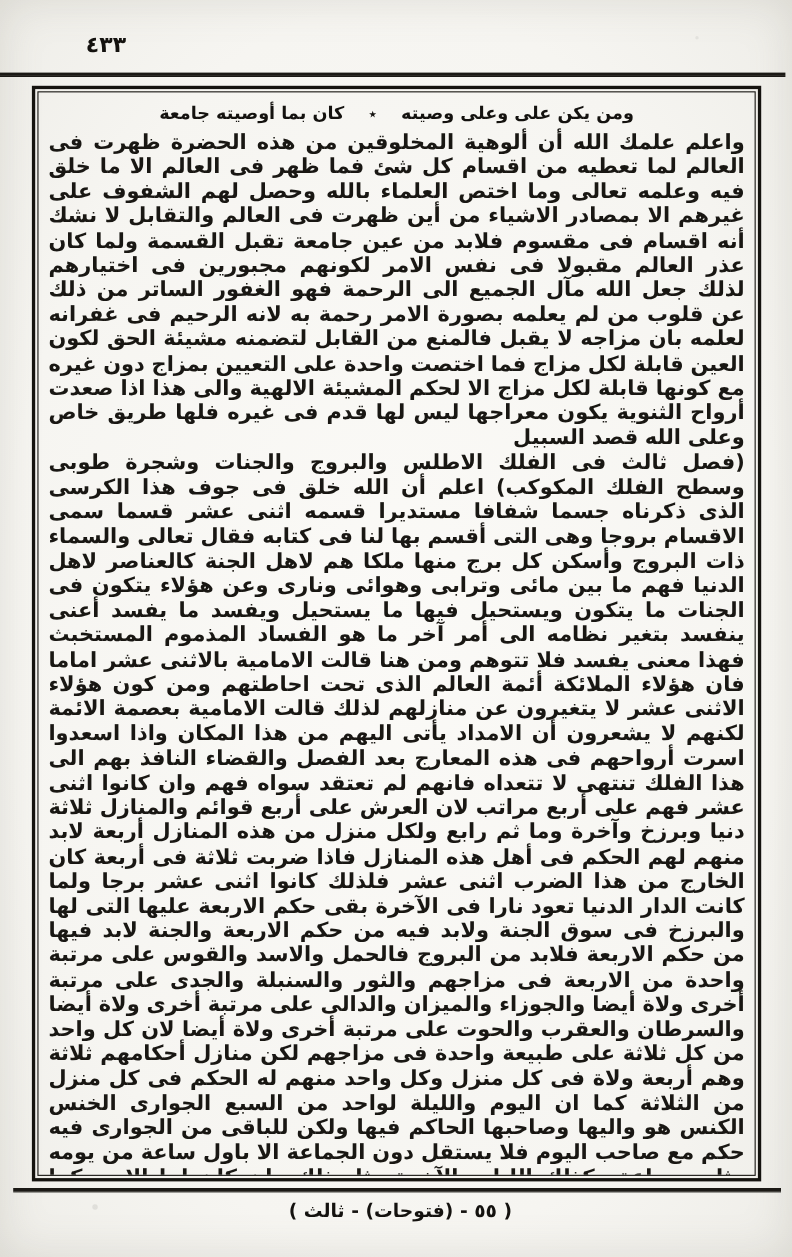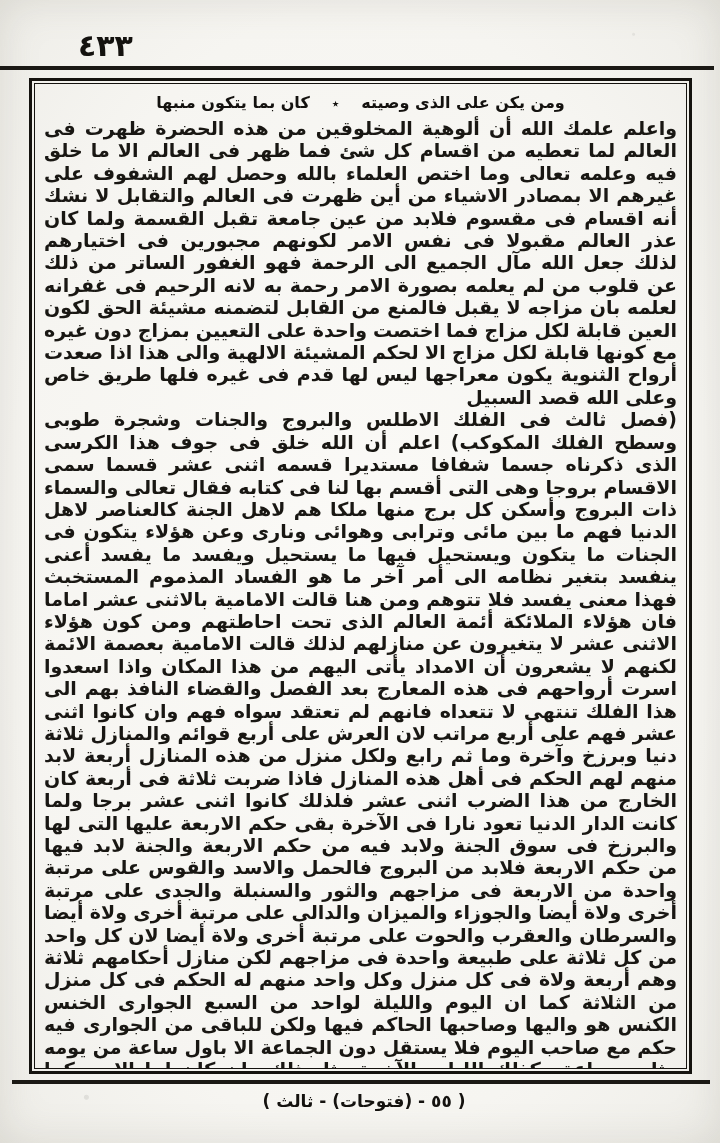--- a/index.html
+++ b/index.html
@@ -15,21 +15,21 @@
       radial-gradient(ellipse at 50% 50%, #fbfaf7 0%, #f6f5f1 70%, #eeede8 100%);
     color: #171512;
     font-family: "DejaVu Sans", sans-serif;
     overflow: hidden;
     box-shadow: inset 0 0 40px rgba(120,115,100,.18);
   }
   .page-number {
     position: absolute;
     top: 28px;
     left: 78px;
-    font-size: 30px;
+    font-size: 20px;
     font-weight: bold;
     letter-spacing: 1px;
     color: #14120f;
   }
   .top-rule {
     position: absolute;
     top: 66px;
     left: 0;
     width: 714px;
     height: 4px;
@@ -101,21 +101,21 @@
 <div class="page">
 
   <div class="page-number">٤٣٣</div>
 
   <div class="top-rule"></div>
 
   <div class="frame">
     <div class="frame-inner">
 
       <div class="verse">
-        <span>ومن يكن على الذى وصيته</span><span class="sep">٭</span><span>كان بما يتكون منبها</span>
+        <span>ومن يكن على وعلى وصيته</span><span class="sep">٭</span><span>كان بما أوصيته جامعة</span>
       </div>
 
       <div class="body-text">
         <div class="para">واعلم علمك الله أن ألوهية المخلوقين من هذه الحضرة ظهرت فى العالم لما تعطيه من اقسام كل شئ فما ظهر فى العالم الا ما خلق فيه وعلمه تعالى وما اختص العلماء بالله وحصل لهم الشفوف على غيرهم الا بمصادر الاشياء من أين ظهرت فى العالم والتقابل لا نشك أنه اقسام فى مقسوم فلابد من عين جامعة تقبل القسمة ولما كان عذر العالم مقبولا فى نفس الامر لكونهم مجبورين فى اختيارهم لذلك جعل الله مآل الجميع الى الرحمة فهو الغفور الساتر من ذلك عن قلوب من لم يعلمه بصورة الامر رحمة به لانه الرحيم فى غفرانه لعلمه بان مزاجه لا يقبل فالمنع من القابل لتضمنه مشيئة الحق لكون العين قابلة لكل مزاج فما اختصت واحدة على التعيين بمزاج دون غيره مع كونها قابلة لكل مزاج الا لحكم المشيئة الالهية والى هذا اذا صعدت أرواح الثنوية يكون معراجها ليس لها قدم فى غيره فلها طريق خاص وعلى الله قصد السبيل</div>
         <div class="para">
           <span class="fasl">(فصل ثالث فى الفلك الاطلس والبروج والجنات وشجرة طوبى وسطح الفلك المكوكب)</span>
           <span>اعلم أن الله خلق فى جوف هذا الكرسى الذى ذكرناه جسما شفافا مستديرا قسمه اثنى عشر قسما سمى الاقسام بروجا وهى التى أقسم بها لنا فى كتابه فقال تعالى والسماء ذات البروج وأسكن كل برج منها ملكا هم لاهل الجنة كالعناصر لاهل الدنيا فهم ما بين مائى وترابى وهوائى ونارى وعن هؤلاء يتكون فى الجنات ما يتكون ويستحيل فيها ما يستحيل ويفسد ما يفسد أعنى ينفسد بتغير نظامه الى أمر آخر ما هو الفساد المذموم المستخبث فهذا معنى يفسد فلا تتوهم ومن هنا قالت الامامية بالاثنى عشر اماما فان هؤلاء الملائكة أئمة العالم الذى تحت احاطتهم ومن كون هؤلاء الاثنى عشر لا يتغيرون عن منازلهم لذلك قالت الامامية بعصمة الائمة لكنهم لا يشعرون أن الامداد يأتى اليهم من هذا المكان واذا اسعدوا اسرت أرواحهم فى هذه المعارج بعد الفصل والقضاء النافذ بهم الى هذا الفلك تنتهى لا تتعداه فانهم لم تعتقد سواه فهم وان كانوا اثنى عشر فهم على أربع مراتب لان العرش على أربع قوائم والمنازل ثلاثة دنيا وبرزخ وآخرة وما ثم رابع ولكل منزل من هذه المنازل أربعة لابد منهم لهم الحكم فى أهل هذه المنازل فاذا ضربت ثلاثة فى أربعة كان الخارج من هذا الضرب اثنى عشر فلذلك كانوا اثنى عشر برجا ولما كانت الدار الدنيا تعود نارا فى الآخرة بقى حكم الاربعة عليها التى لها والبرزخ فى سوق الجنة ولابد فيه من حكم الاربعة والجنة لابد فيها من حكم الاربعة فلابد من البروج فالحمل والاسد والقوس على مرتبة واحدة من الاربعة فى مزاجهم والثور والسنبلة والجدى على مرتبة أخرى ولاة أيضا والجوزاء والميزان والدالى على مرتبة أخرى ولاة أيضا والسرطان والعقرب والحوت على مرتبة أخرى ولاة أيضا لان كل واحد من كل ثلاثة على طبيعة واحدة فى مزاجهم لكن منازل أحكامهم ثلاثة وهم أربعة ولاة فى كل منزل وكل واحد منهم له الحكم فى كل منزل من الثلاثة كما ان اليوم والليلة لواحد من السبع الجوارى الخنس الكنس هو واليها وصاحبها الحاكم فيها ولكن للباقى من الجوارى فيه حكم مع صاحب اليوم فلا يستقل دون الجماعة الا باول ساعة من يومه وثامن ساعة وكذلك الليل والآخرة مثل ذلك وان كان لها الاسد كما كان للدنيا السرطان وهو برج منقلب والاسد برج ثابت فان كل واحد من الاثنى عشر له حكم فيها كذلك الدنيا وان كان لها السرطان فلابد لباقى البروج من حكم فيها كذلك البرزخ وان كان له السنبلة فلابد لكل واحد من الباقين من حكم فيها وما ثم منزل ثالث لا يتبدل الا الدنيا بالنار فانه قد كان صاحب الدنيا بحكم الاصل السرطان فلما عادت نارا عزل السرطان ووليها برج الميزان وتبعه الباقون فى الحكم فانظر ما أعجب هذا فاذا انقضى عذاب أهل النار وليها برج الجوزاء ولابد لمن بقى من البروج حكم فى ولاية هذا الوالى واذا كان الحكم لواحد من هؤلاء فى وقت نظره فيهم كان مزاج القابل فى الآخرة على حكم النقيض حتى يتنعم به اذا حكم عليه هذا فى المآل خاصة لان المآل رحمة مطلقة عامة فبذلك فليفرحوا أعنى بفضل الله ورحمته فانه خير مما يجمعون ولما أدار الله الفلك الاطلس بما جعل فيه من الولاة والحكام وجعل منتهى دورته يوما كاملا لا ليل فيه ولا نهار أوجد ما فيه عند حركته وبما ألقى وأوحى به الى النواب من الحكم فى ذلك وجعل</span>
         </div>
       </div>
 

